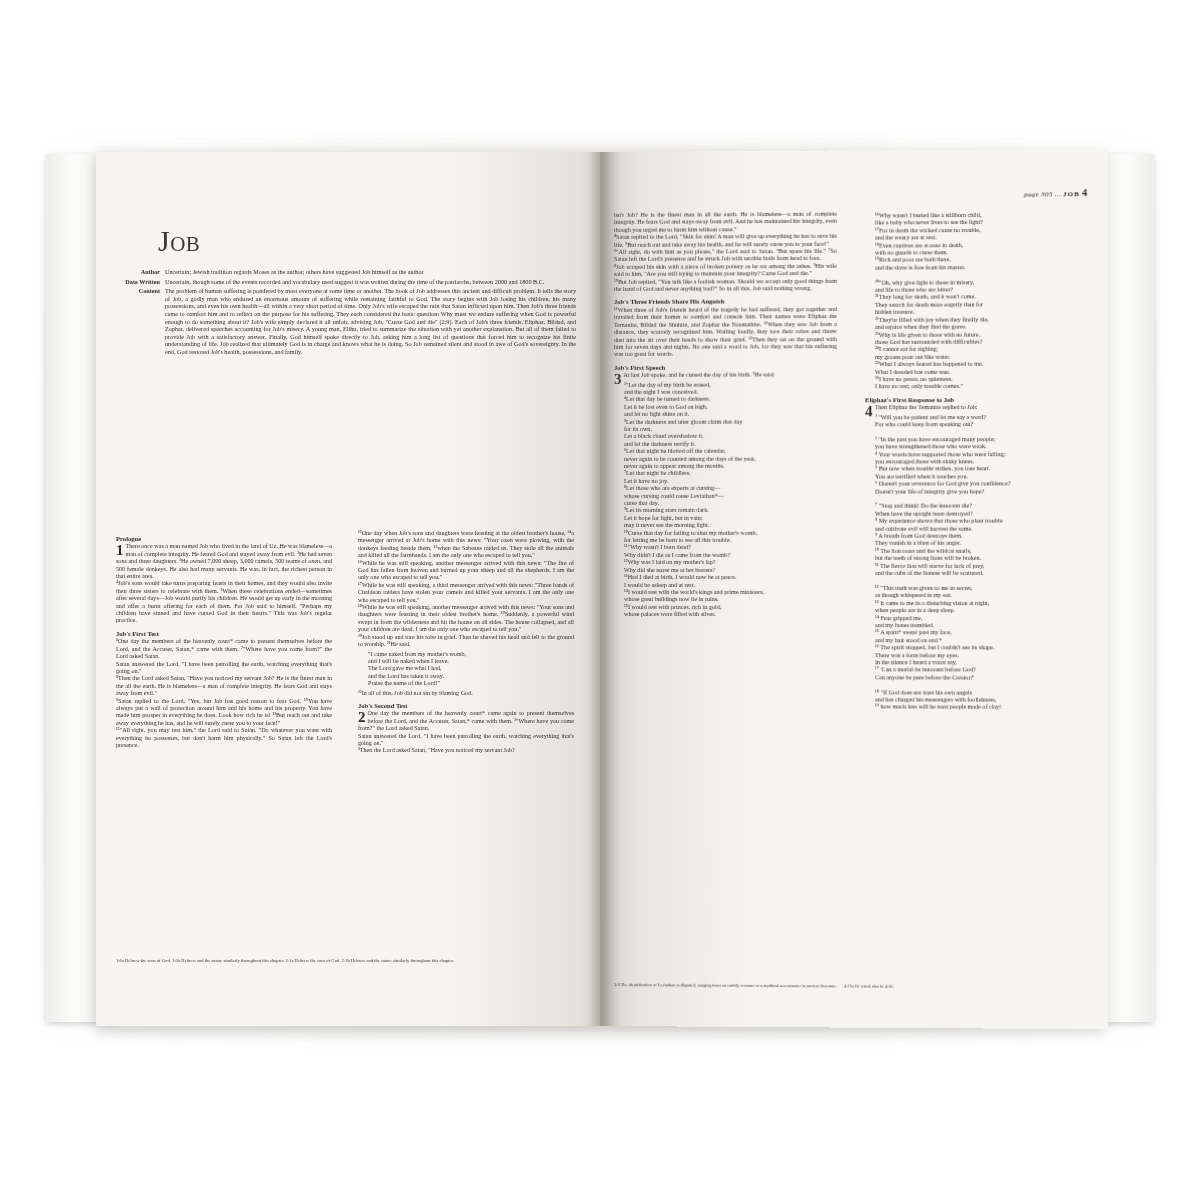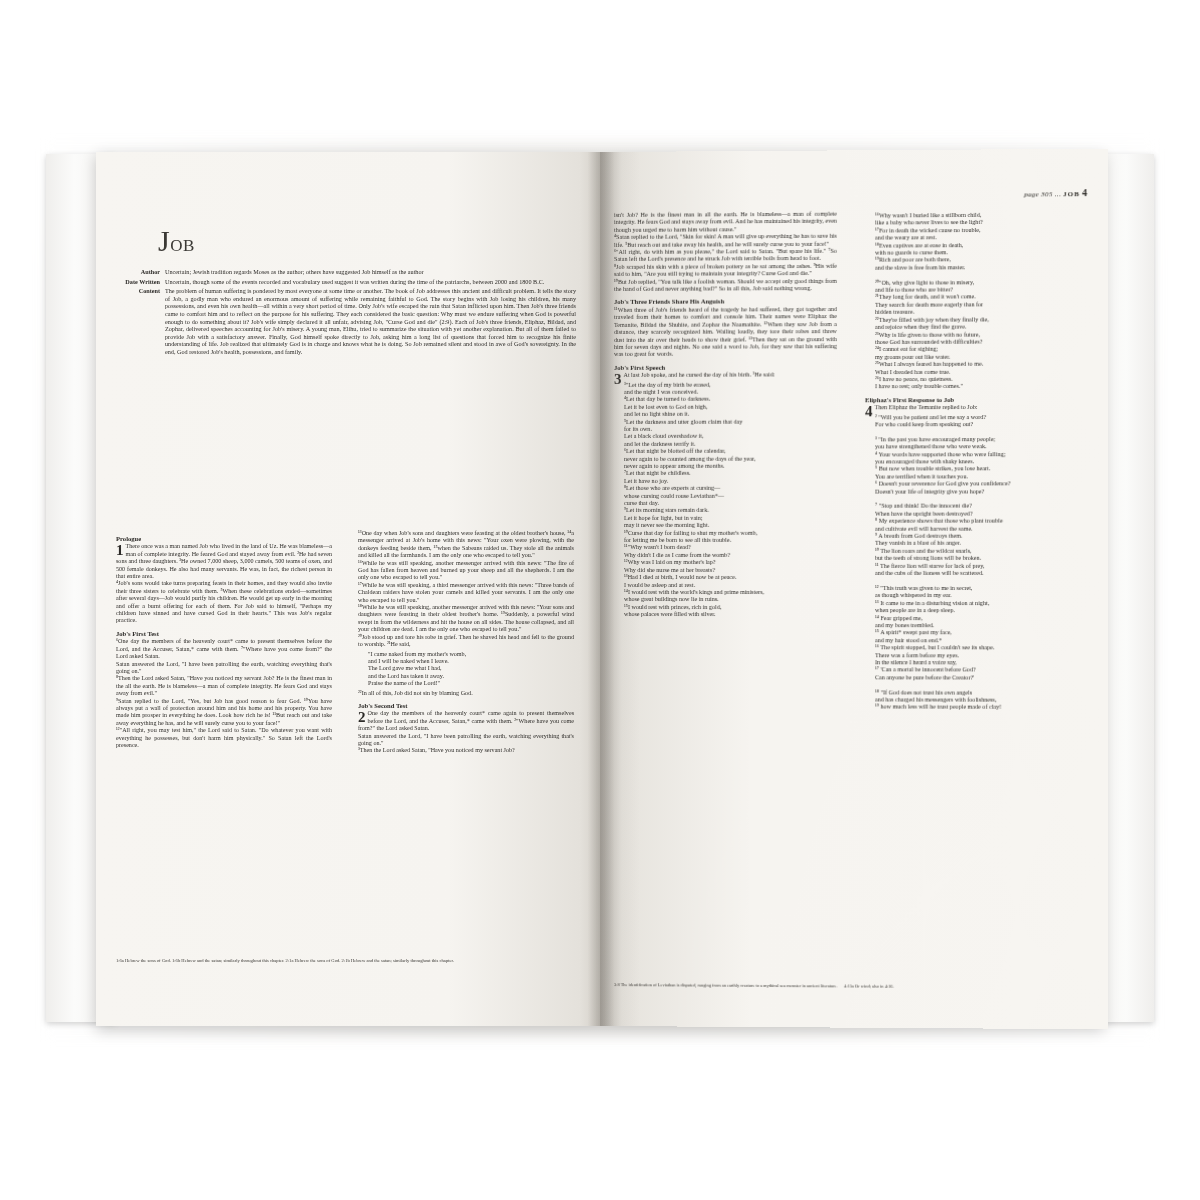--- a/index.html
+++ b/index.html
@@ -30,21 +30,21 @@
      background:linear-gradient(90deg, rgba(120,115,108,.0) 0%, rgba(120,115,108,.35) 45%, rgba(120,115,108,.30) 55%, rgba(120,115,108,0) 100%);}
 
   
   .col{font-size:6.1px;line-height:7.4px;color:#2d2b28;text-align:justify;}
   .col p{margin:0 0 0 0;text-indent:0;}
   .bold{font-weight:bold;}
   .ital{font-style:italic;}
 
   
   .title-job{position:absolute;left:62px;top:72px;font-size:30px;letter-spacing:.5px;color:#3b3935;}
-  .title-job .small{font-size:17px;}
+  .title-job .small{font-size:21px;}
 
   .meta{position:absolute;left:20px;top:116px;width:460px;font-size:6.2px;line-height:7.6px;color:#2d2b28;}
   .meta-row{display:flex;margin-bottom:2px;}
   .meta-label{width:44px;text-align:right;font-weight:bold;padding-right:5px;flex:0 0 44px;}
   .meta-val{flex:1;text-align:justify;}
 
   .lcolwrap{position:absolute;left:20px;top:378px;width:458px;height:420px;}
   .lcol{position:absolute;top:0;width:216px;height:420px;}
   .lcol.a{left:0;}
   .lcol.b{left:242px;}

